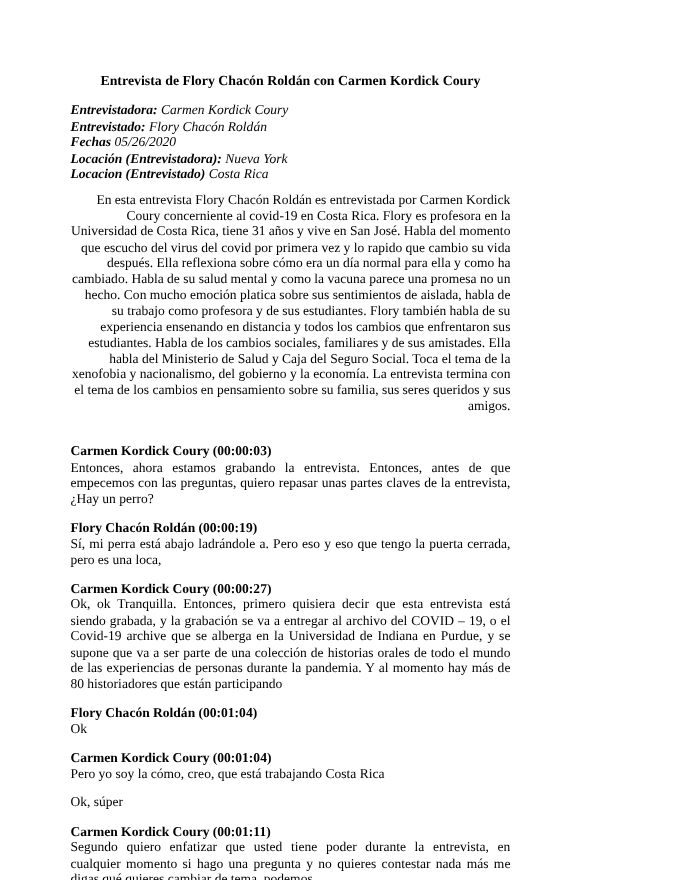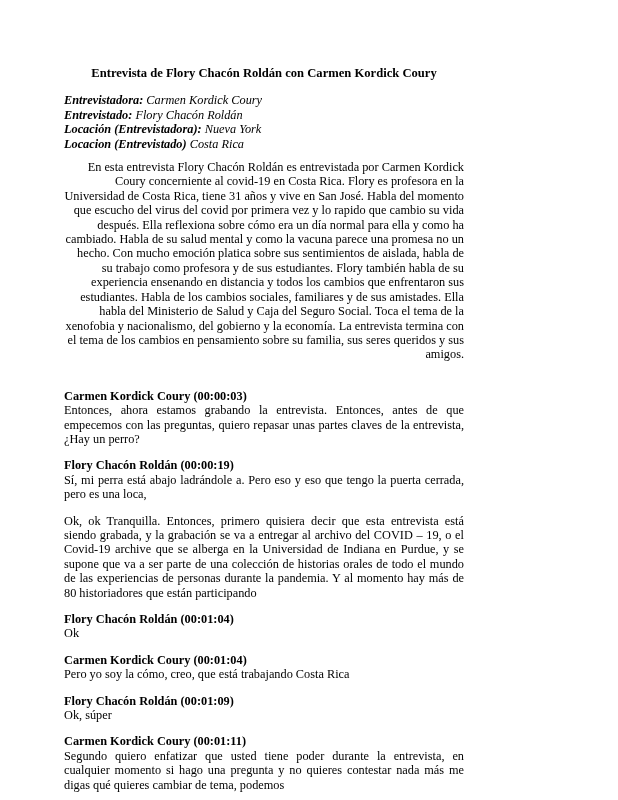--- a/index.html
+++ b/index.html
@@ -59,54 +59,55 @@
 </head>
 <body>
 
 <div class="page">
 
   <h1 class="doc-title">Entrevista de Flory Chacón Roldán con Carmen Kordick Coury</h1>
 
   <div class="metadata">
     <div class="meta-row"><span class="b">Entrevistadora:</span> <span>Carmen Kordick Coury</span></div>
     <div class="meta-row"><span class="b">Entrevistado:</span> <span>Flory Chacón Roldán</span></div>
+    <div class="meta-row"><span class="b">Fechas</span> <span>05/26/2020</span></div>
     <div class="meta-row"><span class="b">Locación (Entrevistadora):</span> <span>Nueva York</span></div>
     <div class="meta-row"><span class="b">Locacion (Entrevistado)</span> <span>Costa Rica</span></div>
   </div>
 
   <p class="summary">En esta entrevista Flory Chacón Roldán es entrevistada por Carmen Kordick Coury concerniente al covid-19 en Costa Rica. Flory es profesora en la Universidad de Costa Rica, tiene 31 años y vive en San José. Habla del momento que escucho del virus del covid por primera vez y lo rapido que cambio su vida después. Ella reflexiona sobre cómo era un día normal para ella y como ha cambiado. Habla de su salud mental y como la vacuna parece una promesa no un hecho. Con mucho emoción platica sobre sus sentimientos de aislada, habla de su trabajo como profesora y de sus estudiantes. Flory también habla de su experiencia ensenando en distancia y todos los cambios que enfrentaron sus estudiantes. Habla de los cambios sociales, familiares y de sus amistades. Ella habla del Ministerio de Salud y Caja del Seguro Social. Toca el tema de la xenofobia y nacionalismo, del gobierno y la economía. La entrevista termina con el tema de los cambios en pensamiento sobre su familia, sus seres queridos y sus amigos.</p>
 
   <div>
 
     <div class="turn">
       <div class="turn-heading"><span>Carmen Kordick Coury</span> <span>(00:00:03)</span></div>
       <p class="turn-text">Entonces, ahora estamos grabando la entrevista. Entonces, antes de que empecemos con las preguntas, quiero repasar unas partes claves de la entrevista, ¿Hay un perro?</p>
     </div>
 
     <div class="turn">
       <div class="turn-heading"><span>Flory Chacón Roldán</span> <span>(00:00:19)</span></div>
       <p class="turn-text">Sí, mi perra está abajo ladrándole a. Pero eso y eso que tengo la puerta cerrada, pero es una loca,</p>
     </div>
 
     <div class="turn">
+      <div class="turn-heading"><span>Carmen Kordick Coury</span> <span>(00:00:27)</span></div>
       <p class="turn-text">Ok, ok Tranquilla. Entonces, primero quisiera decir que esta entrevista está siendo grabada, y la grabación se va a entregar al archivo del COVID – 19, o el Covid-19 archive que se alberga en la Universidad de Indiana en Purdue, y se supone que va a ser parte de una colección de historias orales de todo el mundo de las experiencias de personas durante la pandemia. Y al momento hay más de 80 historiadores que están participando</p>
     </div>
 
     <div class="turn">
       <div class="turn-heading"><span>Flory Chacón Roldán</span> <span>(00:01:04)</span></div>
       <p class="turn-text">Ok</p>
     </div>
 
     <div class="turn">
       <div class="turn-heading"><span>Carmen Kordick Coury</span> <span>(00:01:04)</span></div>
       <p class="turn-text">Pero yo soy la cómo, creo, que está trabajando Costa Rica</p>
     </div>
 
     <div class="turn">
-      <div class="turn-heading"><span>Flory Chacón Roldán</span> <span>(00:01:09)</span></div>
       <p class="turn-text">Ok, súper</p>
     </div>
 
     <div class="turn">
       <div class="turn-heading"><span>Carmen Kordick Coury</span> <span>(00:01:11)</span></div>
       <p class="turn-text">Segundo quiero enfatizar que usted tiene poder durante la entrevista, en cualquier momento si hago una pregunta y no quieres contestar nada más me digas qué quieres cambiar de tema, podemos</p>
     </div>
 
   </div>
 

